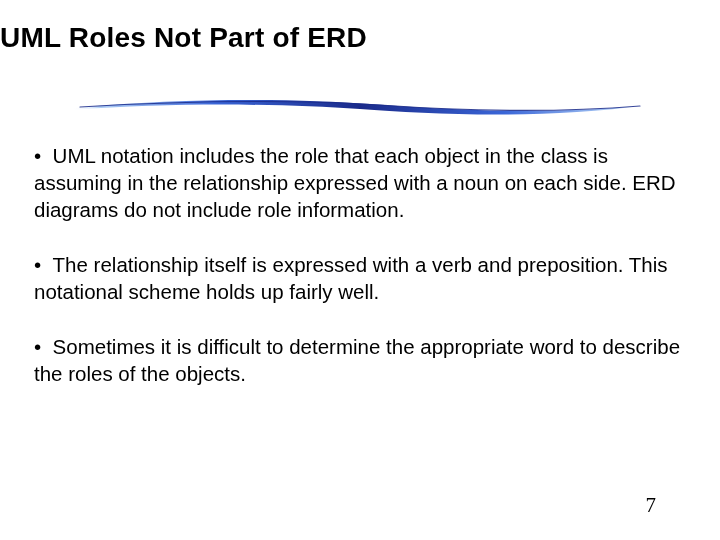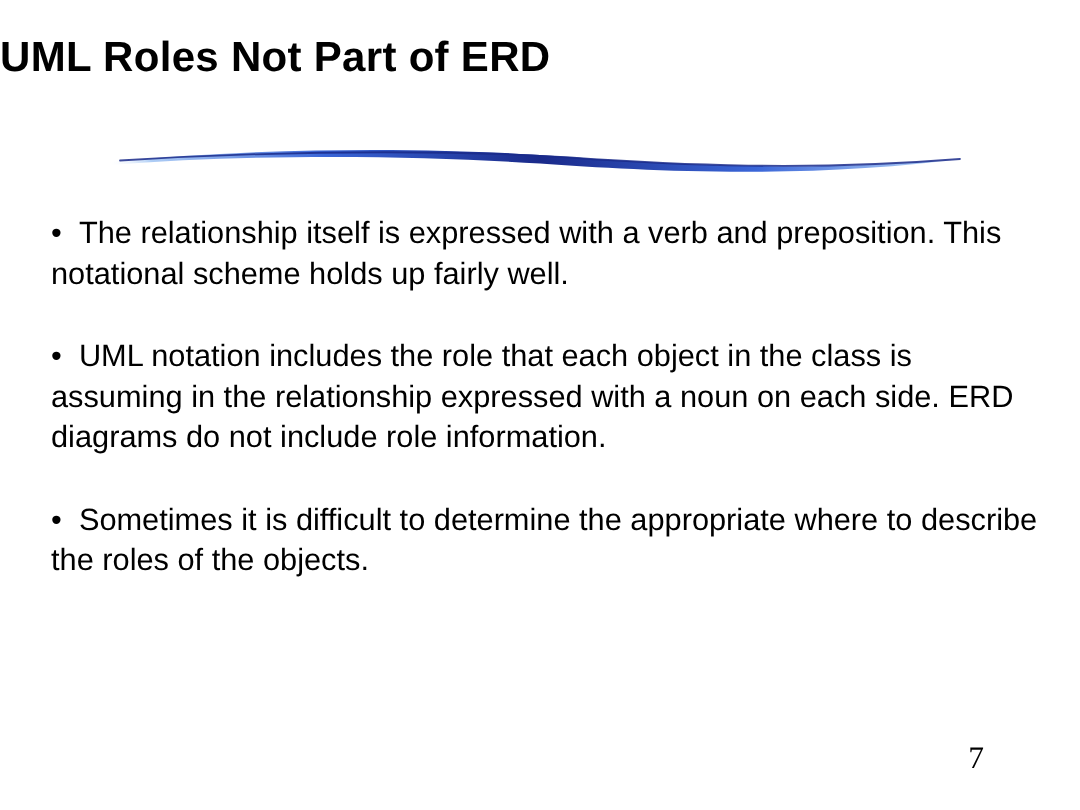--- a/index.html
+++ b/index.html
@@ -82,25 +82,25 @@
         </linearGradient>
       </defs>
       <path d="M2,12 C120,1 230,3 300,8 C370,13 470,20 578,9
                C470,24 360,18 290,13 C210,8 110,6 2,14 Z" fill="url(#g1)"></path>
       <path d="M10,11 C140,3 250,5 310,9 C380,14 470,18 570,10" fill="none" stroke="#1a2a8a" stroke-width="1.2" stroke-linecap="round" opacity="0.85"></path>
     </svg>
   </div>
 
   <div class="bullets">
     <div class="bullet">
+      <span class="bullet-mark">•</span>&nbsp;&nbsp;<span>UML notation includes the role that each object in the class is assuming in the relationship expressed with a noun on each side. ERD diagrams do not include role information.</span>
+    </div>
+    <div class="bullet">
       <span class="bullet-mark">•</span>&nbsp;&nbsp;<span>The relationship itself is expressed with a verb and preposition. This notational scheme holds up fairly well.</span>
     </div>
     <div class="bullet">
-      <span class="bullet-mark">•</span>&nbsp;&nbsp;<span>UML notation includes the role that each object in the class is assuming in the relationship expressed with a noun on each side. ERD diagrams do not include role information.</span>
-    </div>
-    <div class="bullet">
-      <span class="bullet-mark">•</span>&nbsp;&nbsp;<span>Sometimes it is difficult to determine the appropriate where to describe the roles of the objects.</span>
+      <span class="bullet-mark">•</span>&nbsp;&nbsp;<span>Sometimes it is difficult to determine the appropriate word to describe the roles of the objects.</span>
     </div>
   </div>
 
   <div class="page-num">7</div>
 
 </div>
 
 </body></html>

